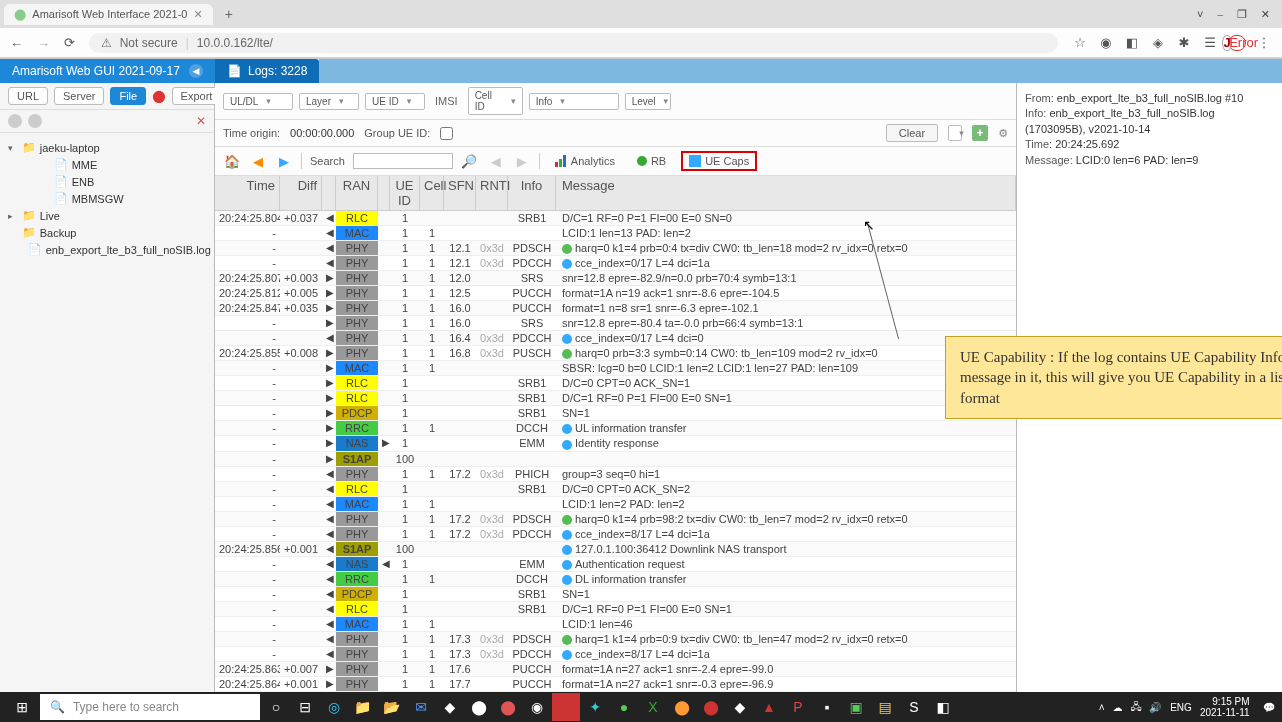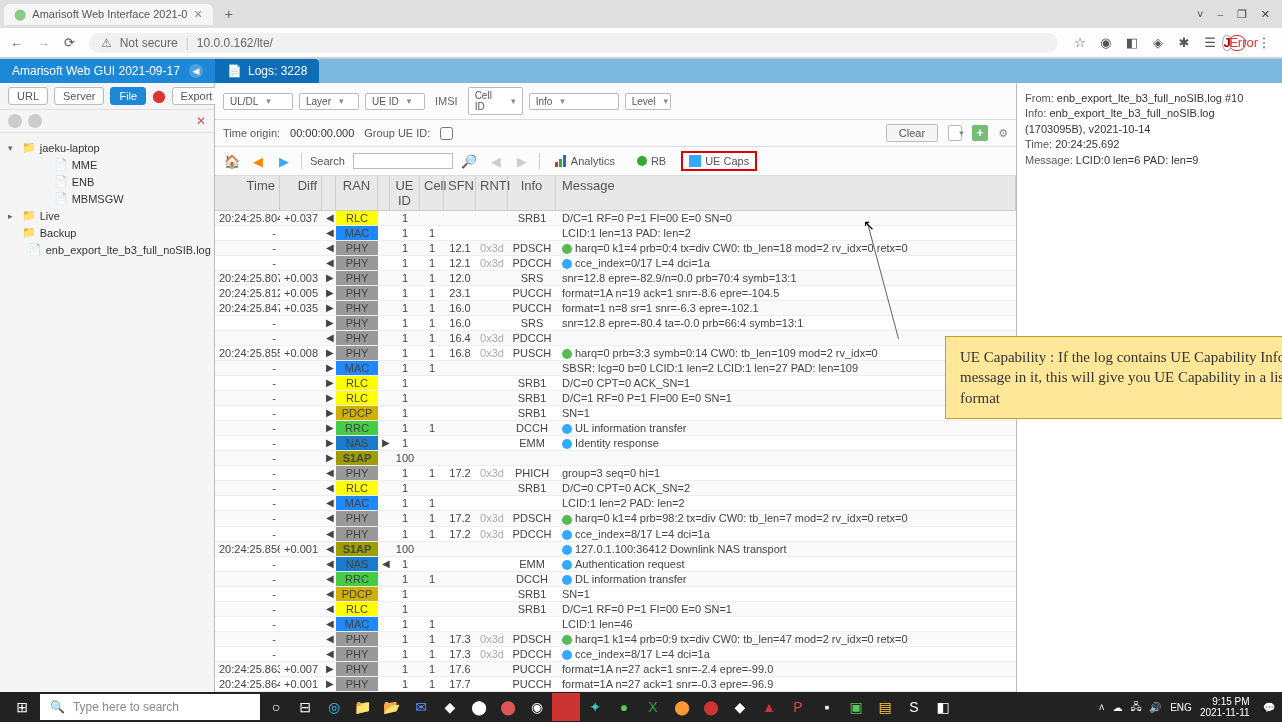--- a/index.html
+++ b/index.html
@@ -358,21 +358,21 @@
     <div class="col-msg">snr=12.8 epre=-82.9/n=0.0 prb=70:4 symb=13:1</div>
         </div>
         <div class="log-row">
           <div class="col-time">20:24:25.812</div>
     <div class="col-diff">+0.005</div>
     <div class="col-dir dir-arrow">▶</div>
     <div class="col-ran ran-PHY">PHY</div>
     <div class="col-dir2 dir-arrow"></div>
     <div class="col-ueid">1</div>
     <div class="col-cell">1</div>
-    <div class="col-sfn">23.1</div>
+    <div class="col-sfn">12.5</div>
     <div class="col-rnti"></div>
     <div class="col-info">PUCCH</div>
     <div class="col-msg">format=1A n=19 ack=1 snr=-8.6 epre=-104.5</div>
         </div>
         <div class="log-row">
           <div class="col-time">20:24:25.847</div>
     <div class="col-diff">+0.035</div>
     <div class="col-dir dir-arrow">▶</div>
     <div class="col-ran ran-PHY">PHY</div>
     <div class="col-dir2 dir-arrow"></div>
@@ -400,20 +400,21 @@
           <div class="col-time">-</div>
     <div class="col-diff"></div>
     <div class="col-dir dir-arrow">◀</div>
     <div class="col-ran ran-PHY">PHY</div>
     <div class="col-dir2 dir-arrow"></div>
     <div class="col-ueid">1</div>
     <div class="col-cell">1</div>
     <div class="col-sfn">16.4</div>
     <div class="col-rnti"><span class="rnti-hex">0x3d</span></div>
     <div class="col-info">PDCCH</div>
+    <div class="col-msg"><span class="info-dot blue"></span>cce_index=0/17 L=4 dci=0</div>
         </div>
         <div class="log-row">
           <div class="col-time">20:24:25.855</div>
     <div class="col-diff">+0.008</div>
     <div class="col-dir dir-arrow">▶</div>
     <div class="col-ran ran-PHY">PHY</div>
     <div class="col-dir2 dir-arrow"></div>
     <div class="col-ueid">1</div>
     <div class="col-cell">1</div>
     <div class="col-sfn">16.8</div>

